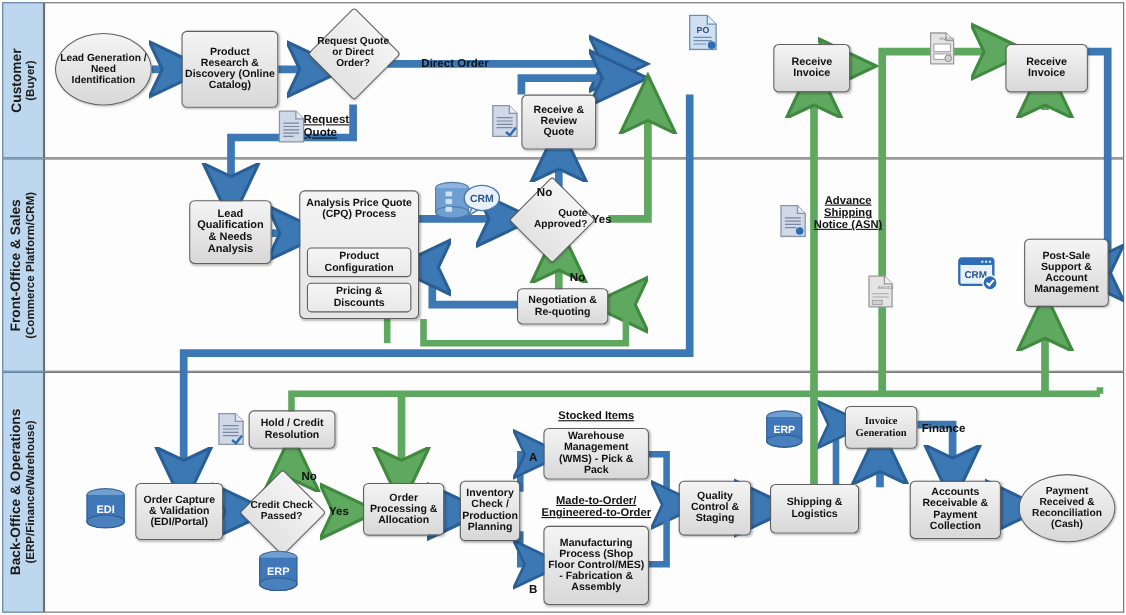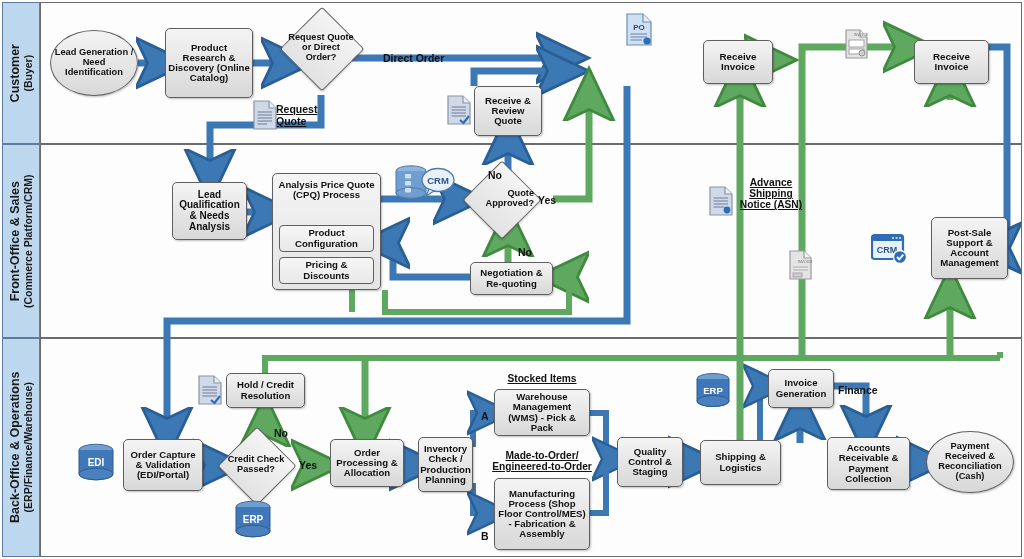--- a/index.html
+++ b/index.html
@@ -353,21 +353,21 @@
   <div class="node" style="left:418px;top:437px;width:55px;height:55px;font-size:9.6px;">Inventory Check / Production Planning</div>
 
   <div class="node" style="left:494px;top:389px;width:96px;height:47px;font-size:9.6px;">Warehouse Management (WMS) - Pick &amp; Pack</div>
 
   <div class="node" style="left:494px;top:478px;width:96px;height:72px;font-size:9.6px;">Manufacturing Process (Shop Floor Control/MES) - Fabrication &amp; Assembly</div>
 
   <div class="node" style="left:617px;top:437px;width:66px;height:50px;font-size:9.6px;">Quality Control &amp; Staging</div>
 
   <div class="node" style="left:700px;top:440px;width:81px;height:45px;font-size:9.6px;">Shipping &amp; Logistics</div>
 
-  <div class="node" style="left:768px;top:369px;width:66px;height:39px;font-size:9.6px;">Invoice Generation</div>
+  <div class="node" style="left:768px;top:369px;width:66px;height:39px;font-size:9.6px;font-family:Liberation Serif, serif;">Invoice Generation</div>
 
   <div class="node" style="left:827px;top:437px;width:83px;height:53px;font-size:9.6px;">Accounts Receivable &amp; Payment Collection</div>
 
   <div class="node term" style="left:926px;top:431px;width:88px;height:62px;font-size:9.3px;">Payment Received &amp; Reconciliation (Cash)</div>
 
   <div class="note" style="left:494px;top:373px;width:96px;font-size:10.2px;">Stocked Items</div>
   <div class="note" style="left:486px;top:450px;width:112px;font-size:10.2px;">Made-to-Order/ Engineered-to-Order</div>
 
   <div class="edge-label" style="left:274px;top:415px;font-size:10.5px;">No</div>
   <div class="edge-label" style="left:299px;top:447px;font-size:10.5px;">Yes</div>

